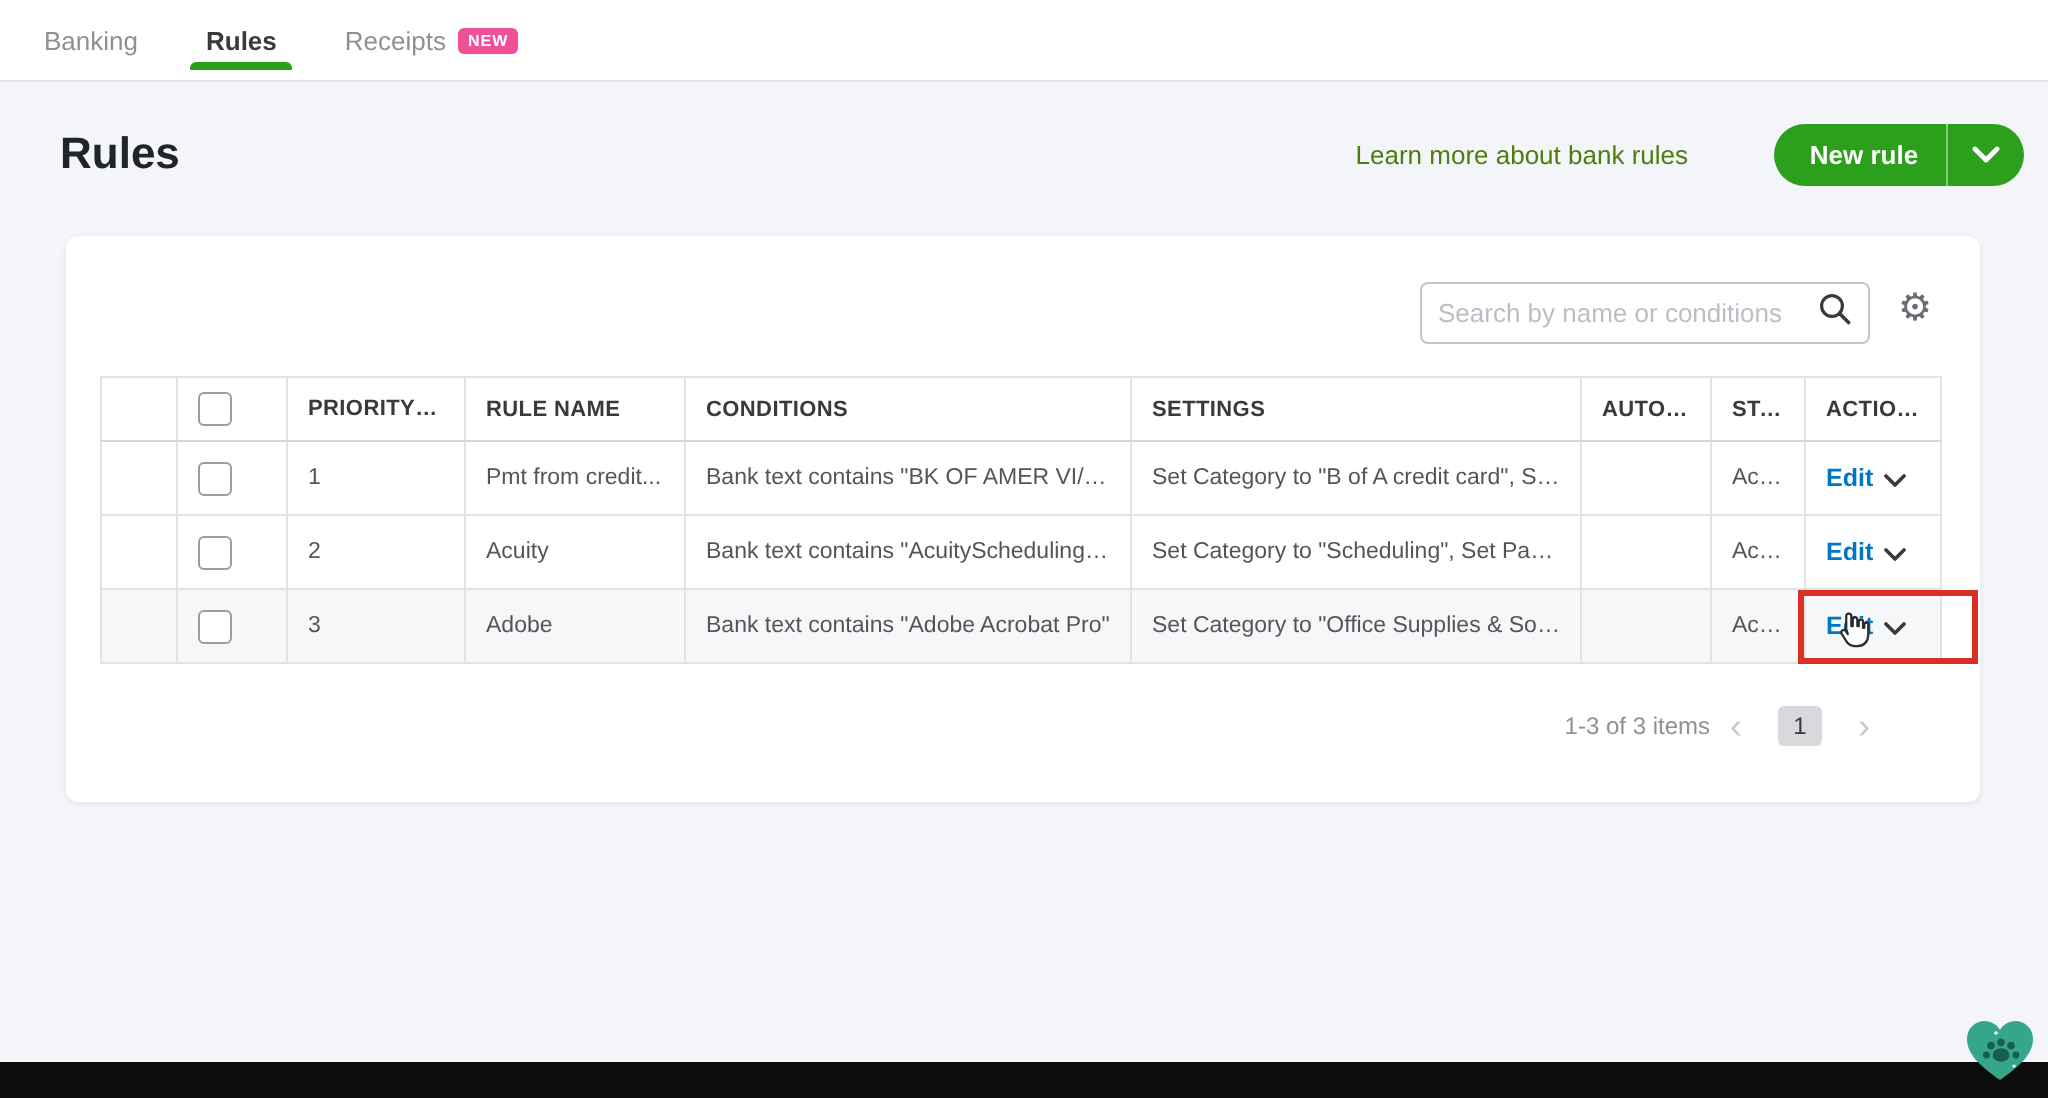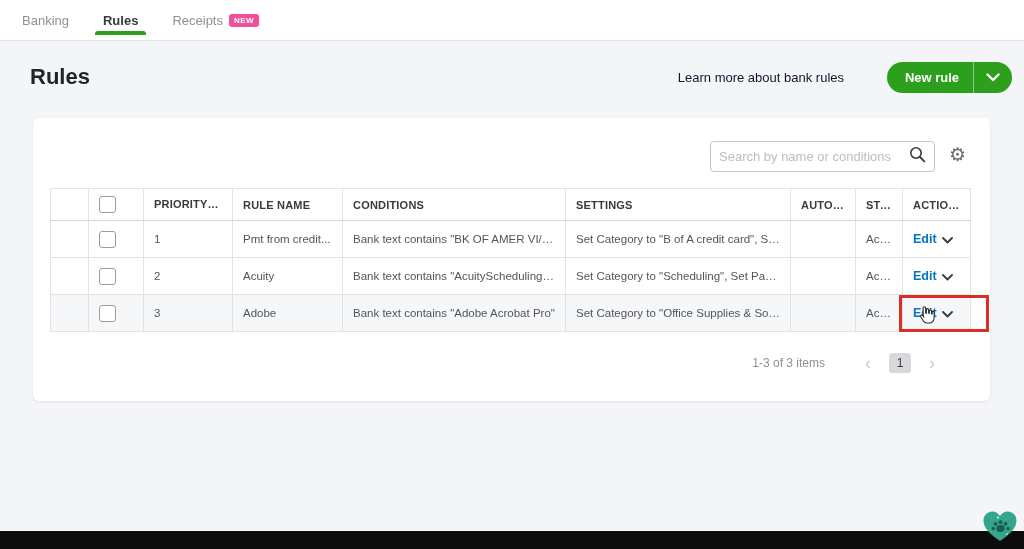--- a/index.html
+++ b/index.html
@@ -26,21 +26,21 @@
     position:absolute; left:-8px; right:-8px; bottom:0; height:4px;
     background:#2ca01c; border-radius:3px 3px 0 0;
   }
   .badge-new {
     margin-left:6px; background:#f0509a; color:#fff; font-size:8px; font-weight:bold;
     padding:2px 5px; border-radius:3px; letter-spacing:.5px;
   }
   
   .page-title { position:absolute; left:30px; top:64px; font-size:22px; font-weight:bold; color:#21242a; }
   .learn-link {
-    position:absolute; right:180px; top:70px; font-size:13px; color:#0f172a; cursor:pointer;
+    position:absolute; right:180px; top:70px; font-size:13px; color:#4d7c0f; cursor:pointer;
     white-space:nowrap;
     margin-left:12px;
   }
   .new-rule-btn {
     position:absolute; left:887px; top:62px; height:31px; width:125px;
     background:#2ca01c; border-radius:16px; display:flex; align-items:center;
     color:#fff; cursor:pointer; border:none;
   }
   .new-rule-btn .main { flex:1; text-align:center; font-size:13px; font-weight:bold; padding-left:4px; }
   .new-rule-btn .divider { width:1px; height:100%; background:rgba(255,255,255,.45); }
@@ -95,21 +95,21 @@
     font-size:9px; font-weight:normal; color:#9a9ca1; text-align:center; line-height:12px;
     vertical-align:middle; margin-left:4px;
   }
   .edit-link { color:#0077c5; font-weight:bold; font-size:12.5px; cursor:pointer; }
   .edit-chev { vertical-align:-1px; margin-left:5px; cursor:pointer; }
   
   .pagination {
     position:absolute; right:45px; top:235px; display:flex; align-items:center;
     font-size:12px; color:#8d9096;
   }
-  .pag-summary { margin-right:30px; }
+  .pag-summary { }
   .pag-arrow { font-size:18px; color:#c7cacf; cursor:pointer; padding:0 10px; line-height:1; }
   .pag-page {
     background:#d7d9dc; color:#393a3d; border-radius:3px; width:22px; height:20px;
     display:flex; align-items:center; justify-content:center; font-size:12px; cursor:pointer;
     margin:0 8px;
   }
   
   .highlight-box {
     position:absolute; left:899px; top:295px; width:90px; height:37px;
     border:3px solid #d93025; pointer-events:none; z-index:5;

